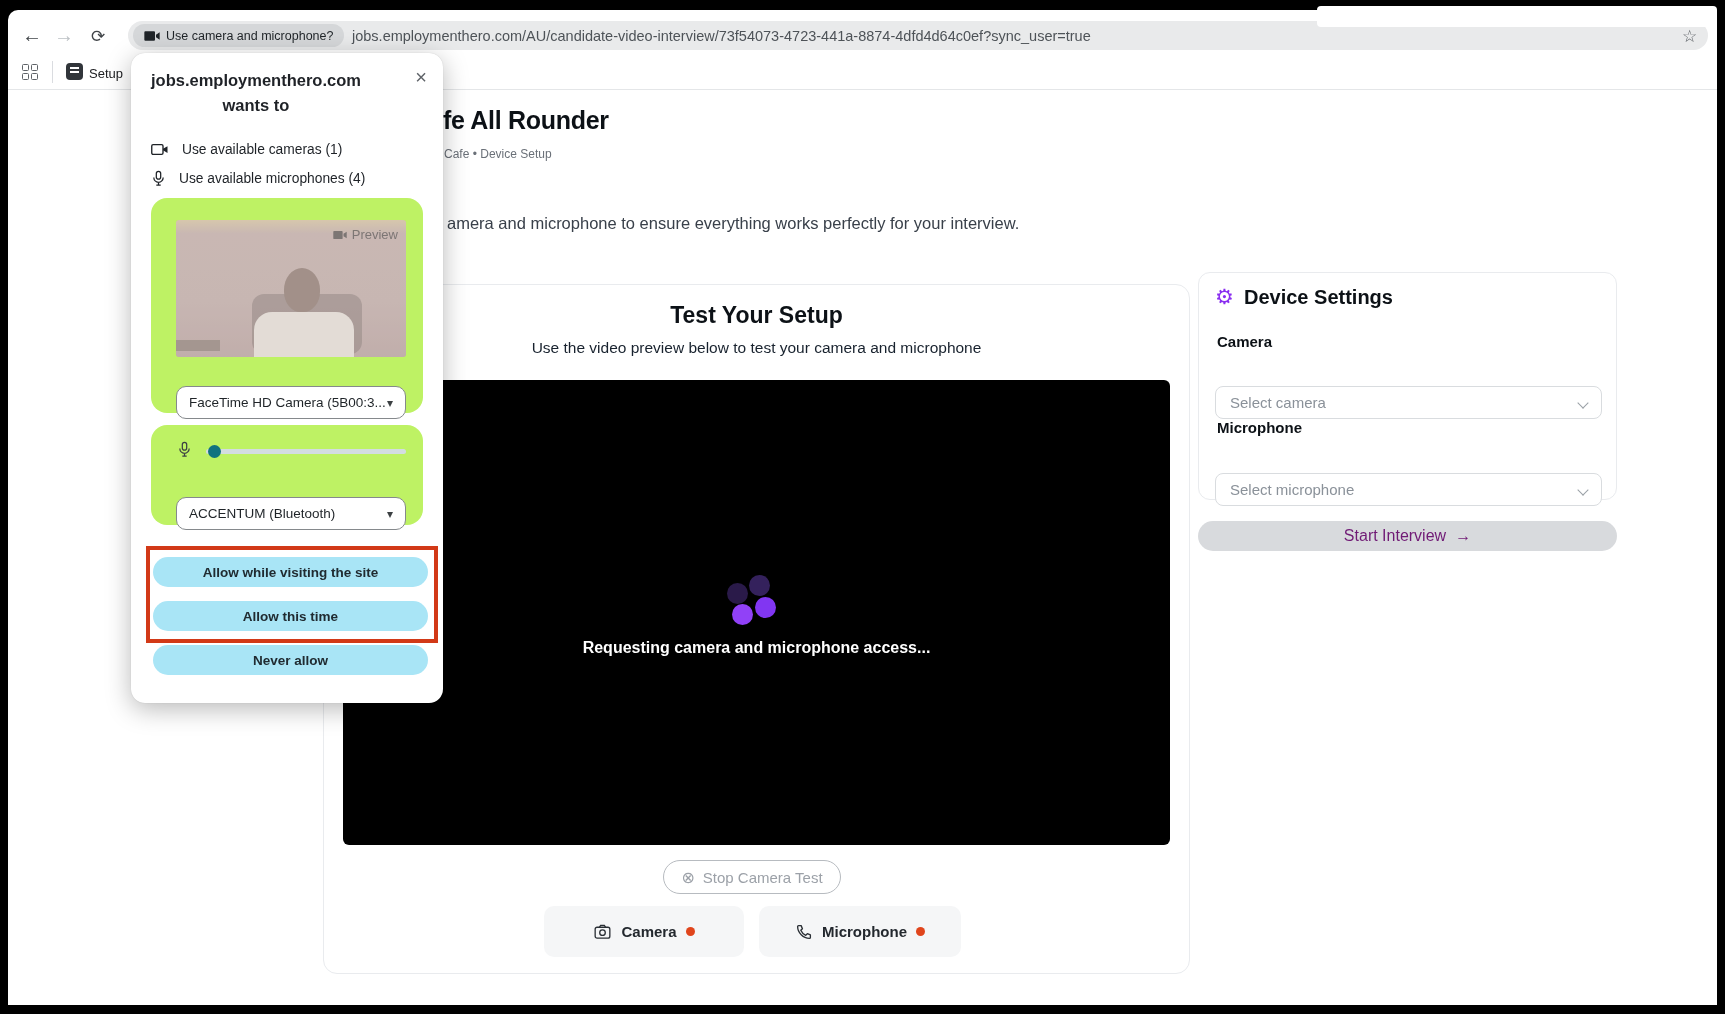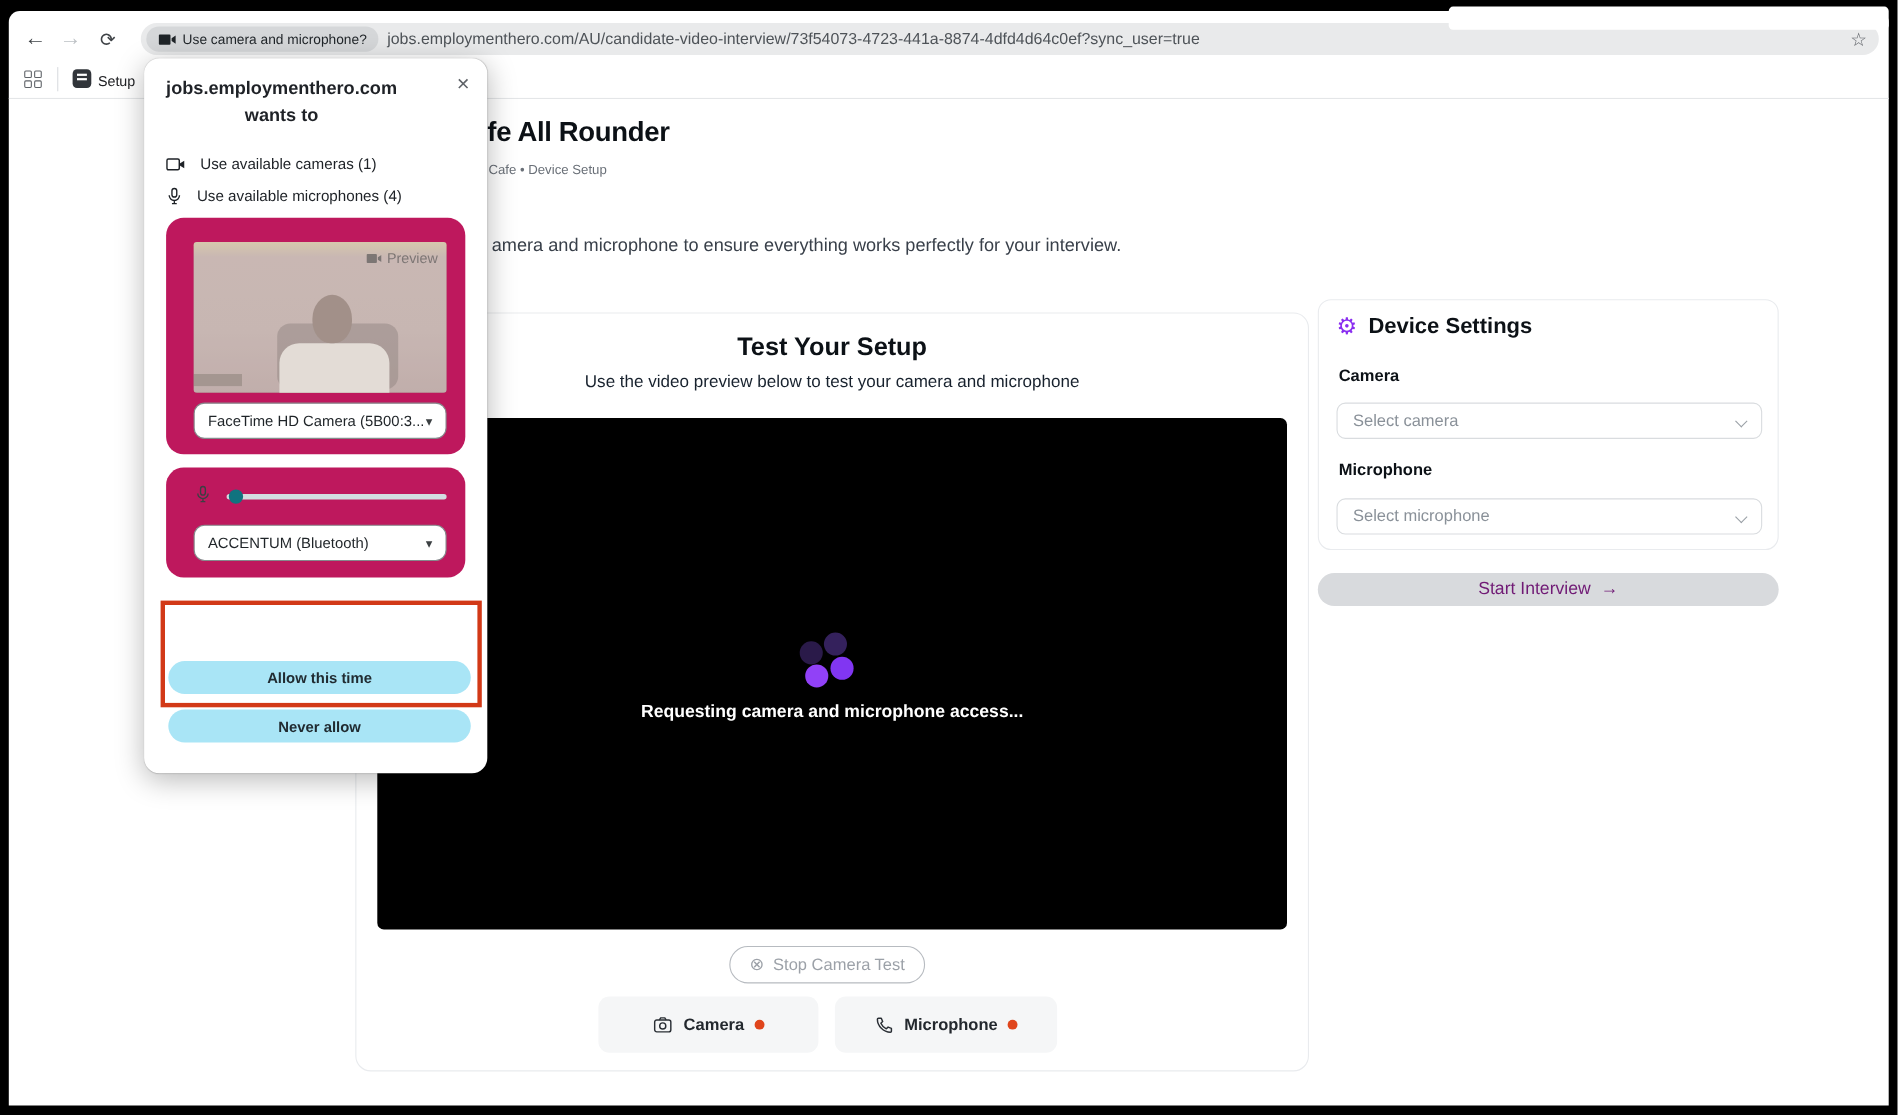--- a/index.html
+++ b/index.html
@@ -48,39 +48,39 @@
   .ctrl-btn { top:621px; height:51px; background:#f5f6f7; border-radius:10px; display:flex; align-items:center; justify-content:center; gap:9px; font-size:15px; font-weight:600; color:#23282e; }
   .ctrl-cam { left:220px; width:200px; }
   .ctrl-mic { left:435px; width:202px; }
   .status-dot { width:9px; height:9px; border-radius:50%; background:var(--status-dot-red,#e0451c); }
 
   
   .dev-card { left:1198px; top:272px; width:419px; height:228px; background:#fff; border:1px solid #e9ebee; border-radius:12px; }
   .gear { left:16px; top:12px; font-size:21px; color:var(--accent-purple,#8a2ef0); }
   .ds-heading { left:45px; top:13px; font-size:20px; font-weight:bold; color:#0c1116; }
   .ds-label { font-size:15px; font-weight:bold; color:#0c1116; left:18px; }
-  .ds-select { left:16px; width:387px; height:33px; border:1px solid #d9dcdf; border-radius:8px; display:flex; align-items:center; padding:0 14px; font-size:15px; color:#8a9199; background:#fff; }
+  .ds-select { left:16px; width:387px; height:33px; border:1px solid #d9dcdf; border-radius:8px; display:flex; align-items:center; padding:0 14px; font-size:15px; color:#8a9199; background:#fff;margin-top:20px; }
   .chev { position:absolute; right:14px; top:12px; width:8px; height:8px; border-right:1.6px solid #9aa0a6; border-bottom:1.6px solid #9aa0a6; transform:rotate(45deg); }
   .start-btn { left:1198px; top:521px; width:419px; height:30px; background:#d8dadd; border-radius:16px; display:flex; align-items:center; justify-content:center; gap:9px; font-size:16px; color:#701a75; }
 
   
   .popup { left:131px; top:53px; width:312px; height:650px; background:#fff; border-radius:14px; box-shadow:0 6px 26px rgba(0,0,0,.28), 0 0 1px rgba(0,0,0,.2); z-index:50; }
   .pp-title { left:20px; top:15px; font-size:16.5px; font-weight:bold; color:#1f2227; line-height:25px;text-align:center; }
   .pp-close { right:16px; top:14px; font-size:20px; color:#5f6368; line-height:20px; }
   .pp-row { left:20px; display:flex; align-items:center; gap:13px; font-size:13.8px; color:#1e2227; }
-  .panel { left:20px; width:272px; background:#be185d; border-radius:16px;text-align:center; }
+  .panel { left:20px; width:272px; background:#bef264; border-radius:16px;text-align:center; }
   .preview { left:25px; top:22px; width:230px; height:137px; border-radius:3px; overflow:hidden;
              background:linear-gradient(180deg,#c7b18d 0%,#b49c96 10%,#b29a95 60%,#a98f8b 100%); }
   .preview .wash { position:absolute; inset:0; background:rgba(255,255,255,.28); z-index:3; }
   .pv-chair { position:absolute; left:76px; top:74px; width:110px; height:60px; border-radius:12px; background:#6e5c58; opacity:.55; }
   .pv-head { position:absolute; left:108px; top:48px; width:36px; height:44px; border-radius:50% 50% 46% 46%; background:#7e665c; }
   .pv-shirt { position:absolute; left:78px; top:92px; width:100px; height:50px; border-radius:18px 18px 0 0; background:#d8cfc7; }
   .pv-strip { position:absolute; left:0; bottom:6px; width:44px; height:11px; background:#6f5f55; opacity:.7; }
   .pv-label { position:absolute; right:8px; top:7px; display:flex; align-items:center; gap:5px; color:rgba(78,78,78,.62); font-size:13px; z-index:4; }
-  .pp-select { left:25px; width:230px; height:33px; background:#fff; border:1px solid #85898c; border-radius:10px; display:flex; align-items:center; padding:0 12px; font-size:13.5px; color:#1f2428; }
+  .pp-select { left:25px; width:230px; height:33px; background:#fff; border:1px solid #85898c; border-radius:10px; display:flex; align-items:center; padding:0 12px; font-size:13.5px; color:#1f2428;margin-top:20px; }
   .pp-select .caret { margin-left:auto; font-size:12px; color:#3c4043; }
   .level-track { left:55px; top:24px; width:200px; height:5px; border-radius:3px; background:#d3dde0; }
   .level-knob { left:57px; top:20px; width:13px; height:13px; border-radius:50%; background:var(--level-teal,#10737f); }
   .allow-btn { left:22px; width:275px; height:30px; border-radius:15px; background:var(--allow-cyan,#a9e5f6); display:flex; align-items:center; justify-content:center; font-size:13.5px; font-weight:bold; color:#202b31; }
   .annotation { left:146px; top:546px; width:292px; height:97px; border:4px solid var(--annotation-red,#d23917); z-index:60; }
 
   svg { display:block; }
 </style>
 </head>
 <body>
@@ -218,17 +218,18 @@
         <path d="M4.5 11.5a7.5 7.5 0 0 0 15 0M12 19v4.5M8.5 23.5h7"></path>
       </svg>
     <div class="abs level-track"></div>
     <div class="abs level-knob"></div>
     <div class="abs pp-select" style="top:52px;">
       <span>ACCENTUM (Bluetooth)</span>
       <span class="caret">▾</span>
     </div>
   </div>
 
+  <div class="abs allow-btn" style="top:504px;">Allow while visiting the site</div>
   <div class="abs allow-btn" style="top:548px;">Allow this time</div>
   <div class="abs allow-btn" style="top:592px;">Never allow</div>
 </div>
 
 <div class="abs annotation"></div>
 
 </body></html>

